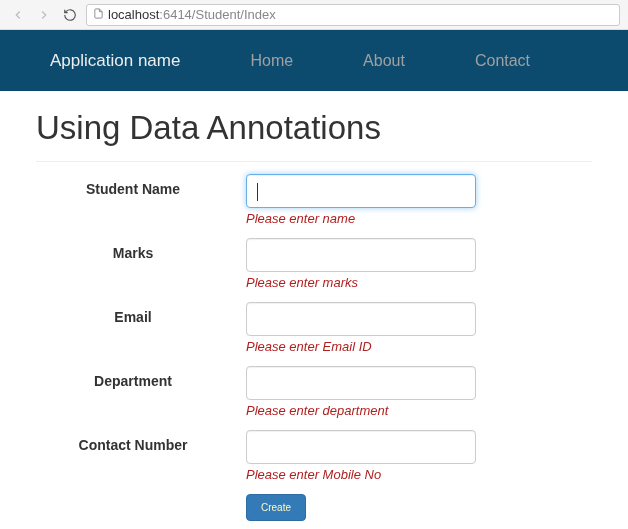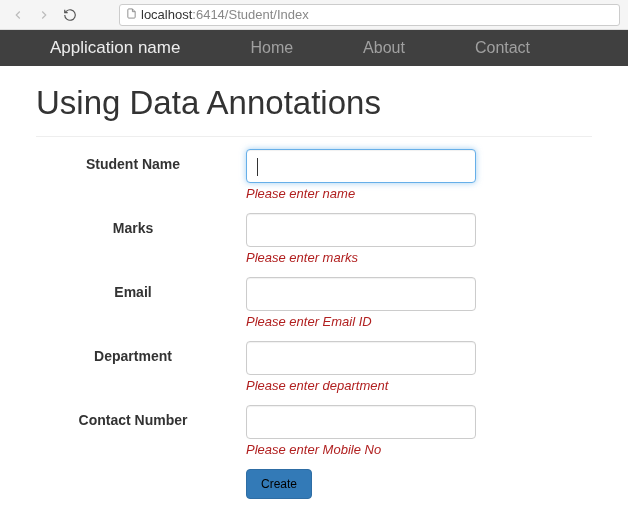--- a/index.html
+++ b/index.html
@@ -1,43 +1,43 @@
 <!DOCTYPE html>
 <html><head>
   <meta charset="utf-8">
   <style>
     * { margin: 0; padding: 0; box-sizing: border-box; }
     body { font-family: "Helvetica Neue", Helvetica, Arial, sans-serif; font-size: 14px; color: #333; width: 628px; height: 529px; background: #fff; overflow: hidden; }
     
     .browser-toolbar { display: flex; align-items: center; height: 30px; padding: 0 8px; background: #f5f5f5; border-bottom: 1px solid #ddd; gap: 6px; }
     .nav-btn { width: 20px; height: 20px; display: flex; align-items: center; justify-content: center; color: #bbb; font-size: 16px; cursor: default; }
     .reload-btn { color: #555; font-size: 14px; }
-    .url-bar { flex: 1; height: 22px; border: 1px solid #ccc; border-radius: 3px; background: #fff; display: flex; align-items: center; padding: 0 6px; font-size: 13px; color: #333; margin-left: 33px; }
+    .url-bar { flex: 1; height: 22px; border: 1px solid #ccc; border-radius: 3px; background: #fff; display: flex; align-items: center; padding: 0 6px; font-size: 13px; color: #333; }
     .url-bar .file-icon { color: #888; margin-right: 4px; font-size: 12px; }
     .url-text .host { color: #333; }
     .url-text .rest { color: #888; }
     
-    .navbar { background: #404040; color: #999; height: 36px; display: flex; align-items: center; padding: 0 50px; gap: 26px; }
+    .navbar { background: #0c4a6e; color: #999; height: 61px; display: flex; align-items: center; padding: 0 50px; gap: 26px; }
     .navbar .brand { color: #ededed; font-size: 17px; }
     .navbar .nav-link { color: #a0a0a0; font-size: 16px; margin-left: 44px; }
     
     .container { padding: 18px 36px 0 36px; }
     h2 { font-size: 33px; font-weight: 500; color: #333; margin-bottom: 14px; }
     hr { border: none; border-top: 1px solid #eee; margin-bottom: 12px; }
     
     .form-row { display: flex; align-items: flex-start; margin-bottom: 12px; }
     .form-label { width: 210px; text-align: center; padding-right: 16px; padding-top: 7px; font-weight: bold; font-size: 14px; color: #333; }
     .form-field { width: 230px; }
     .form-input { width: 100%; height: 34px; border: 1px solid #ccc; border-radius: 4px; padding: 6px 10px; font-size: 14px; background: #fff; box-shadow: inset 0 1px 1px rgba(0,0,0,0.06); }
     .form-input.focused { border-color: #66afe9; box-shadow: inset 0 1px 1px rgba(0,0,0,0.06), 0 0 6px rgba(102,175,233,0.6); outline: none; }
     .text-cursor { position: relative; }
     .text-cursor::before { content: ""; position: absolute; left: 10px; top: 8px; height: 18px; width: 1px; background: #333; }
     .error-msg { color: #b12020; font-size: 13px; margin-top: 3px; display: block; font-style: italic; }
     
-    .btn-primary { background: #337ab7; border: 1px solid #2e6da4; color: #000000; padding: 7px 14px; font-size: 12px; border-radius: 4px; cursor: pointer; }
+    .btn-primary { background: #337ab7; border: 1px solid #2e6da4; color: #fef9c3; padding: 7px 14px; font-size: 10px; border-radius: 4px; cursor: pointer; }
     .btn-row { margin-left: 210px; margin-top: 10px; }
   </style>
 </head>
 <body>
 
 <div class="browser-toolbar">
   <div class="nav-btn">
     <svg width="14" height="14" viewBox="0 0 24 24" fill="none" stroke="currentColor" stroke-width="2">
         <polyline points="15 18 9 12 15 6"></polyline>
       </svg>

